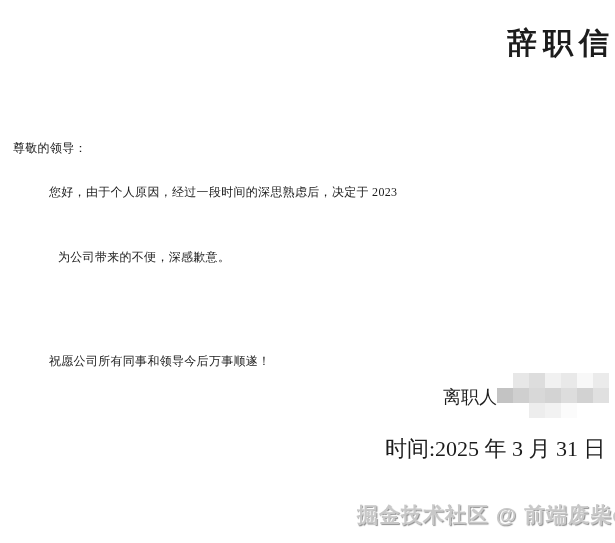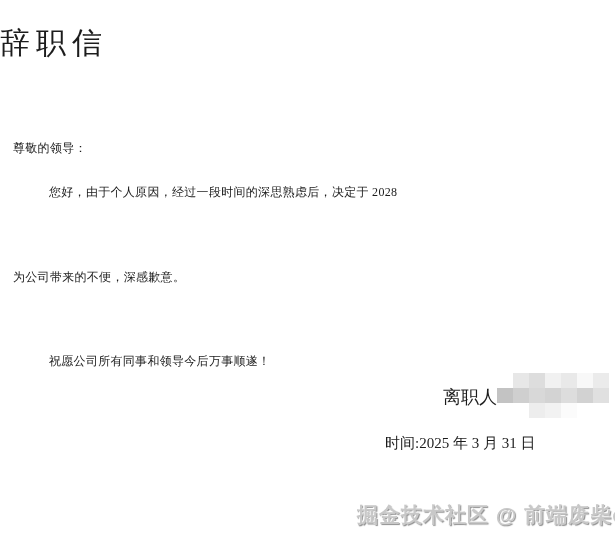--- a/index.html
+++ b/index.html
@@ -10,42 +10,42 @@
     background: #ffffff;
     overflow: hidden;
     font-family: "Liberation Serif", "DejaVu Serif", serif;
     color: #1c1c1c;
   }
   .title {
     position: absolute;
     top: 26px;
     left: 0;
     width: 100%;
-    text-align: left;
+    text-align: right;
     font-size: 30px;
-    font-weight: normal;
+    font-weight: bold;
     letter-spacing: 6px;
     line-height: 1.1;
   }
   .textline {
     position: absolute;
     left: 13px;
     font-size: 12px;
     letter-spacing: 0.3px;
     line-height: 1.2;
     white-space: nowrap;
   }
   .indent { padding-left: 36px; }
   .salutation   { top: 141px; }
   .body-line-0  { top: 185px; }
   .body-line-1  { top: 224px; }
-  .body-line-2  { top: 270px; }
+  .body-line-2  { top: 250px; margin-left: 45px; }
   .closing-line { top: 306px; margin-top: 48px; }
   .signature-label { position: absolute; top: 385px; left: 443px; font-size: 18px; white-space: nowrap; }
-  .date-line       { position: absolute; top: 434px; left: 385px; font-size: 15px; white-space: nowrap; }
+  .date-line       { position: absolute; top: 434px; left: 385px; font-size: 22px; white-space: nowrap; }
   .mosaic {
     position: absolute;
     top: 373px;
     left: 497px;
     display: grid;
   }
   .mcell { width: 16px; height: 15px; }
   .watermark {
     position: absolute;
     top: 501px;
@@ -61,21 +61,21 @@
 </style>
 </head>
 <body>
 
 <div class="page">
 
   <div class="title">辞职信</div>
 
   <div class="textline salutation">尊敬的领导：</div>
 
-  <div class="textline indent body-line-0">您好，由于个人原因，经过一段时间的深思熟虑后，决定于 2028</div>
+  <div class="textline indent body-line-0">您好，由于个人原因，经过一段时间的深思熟虑后，决定于 2023</div>
 
 
   <div class="textline body-line-2">为公司带来的不便，深感歉意。</div>
 
   <div class="textline indent closing-line">祝愿公司所有同事和领导今后万事顺遂！</div>
 
   <div class="signature-label">离职人：</div>
 
   <div class="mosaic" style="grid-template-columns: repeat(7, 16px); grid-auto-rows: 15px;">
       <div class="mcell" style="background: rgb(255, 255, 255);"></div>

